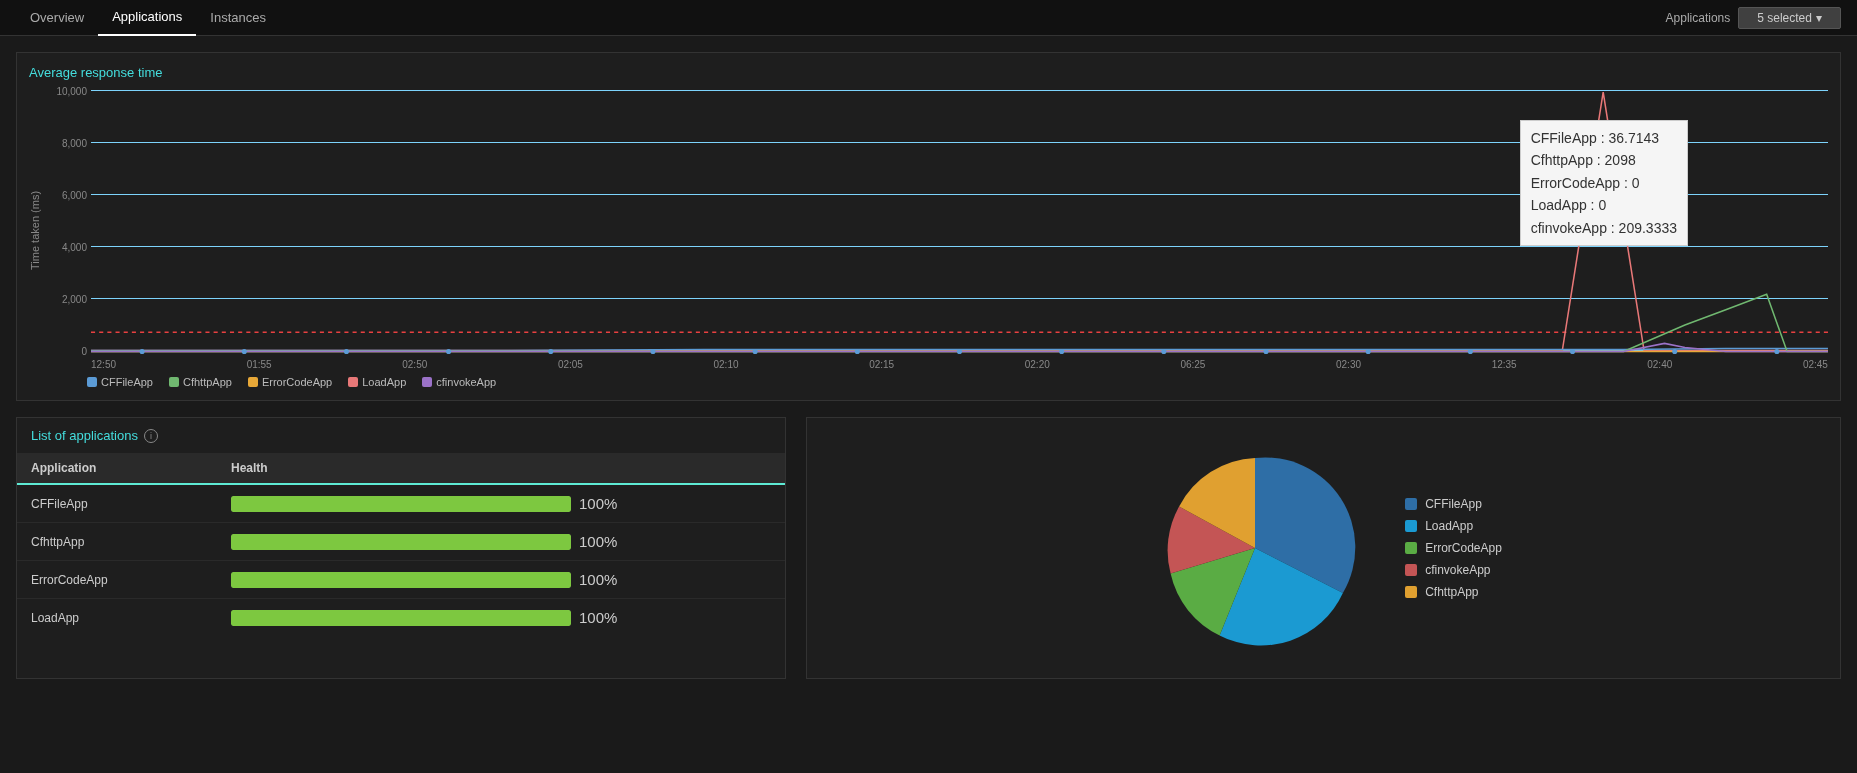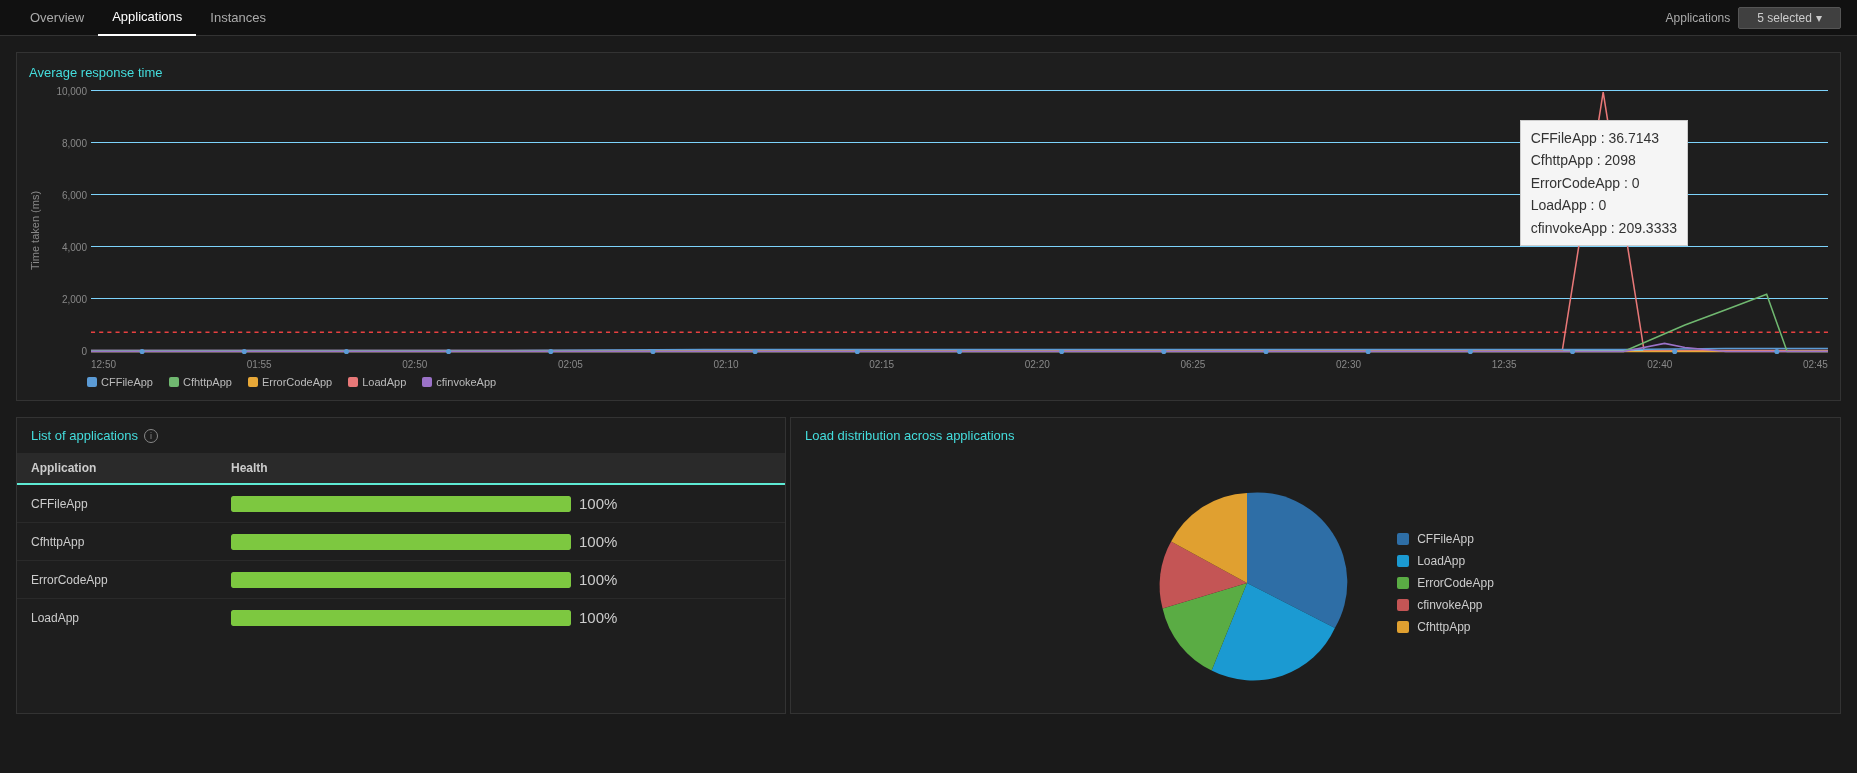--- a/index.html
+++ b/index.html
@@ -159,21 +159,21 @@
     }
     .legend-dot {
       width: 10px;
       height: 10px;
       border-radius: 2px;
     }
 
     
     .bottom-panels {
       display: flex;
-      gap: 4px;
+      gap: 20px;
     }
 
     
     .app-list-panel {
       background: #1e1e1e;
       border: 1px solid #333;
       width: 770px;
       flex-shrink: 0;
     }
     .panel-header {
@@ -454,23 +454,20 @@
           </div>
           <span class="health-pct">100%</span>
         </div>
       </td>
     </tr>
           </tbody>
       </table>
     </div>
 
     <div class="load-panel">
-      <div class="panel-header">
-        <span>Load distribution across applications</span>
-      </div>
       <div class="pie-container">
 
         <svg width="220" height="220" viewBox="0 0 220 220">
 
           <path d="M110,110 L110,20 A90,90 0 0,1 197.9,155 Z" fill="#2e6ea6"></path>
 
           <path d="M110,110 L197.9,155 A90,90 0 0,1 74.6,197.4 Z" fill="#1b9ad2"></path>
 
           <path d="M110,110 L74.6,197.4 A90,90 0 0,1 25.6,135.6 Z" fill="#5aac44"></path>
 

